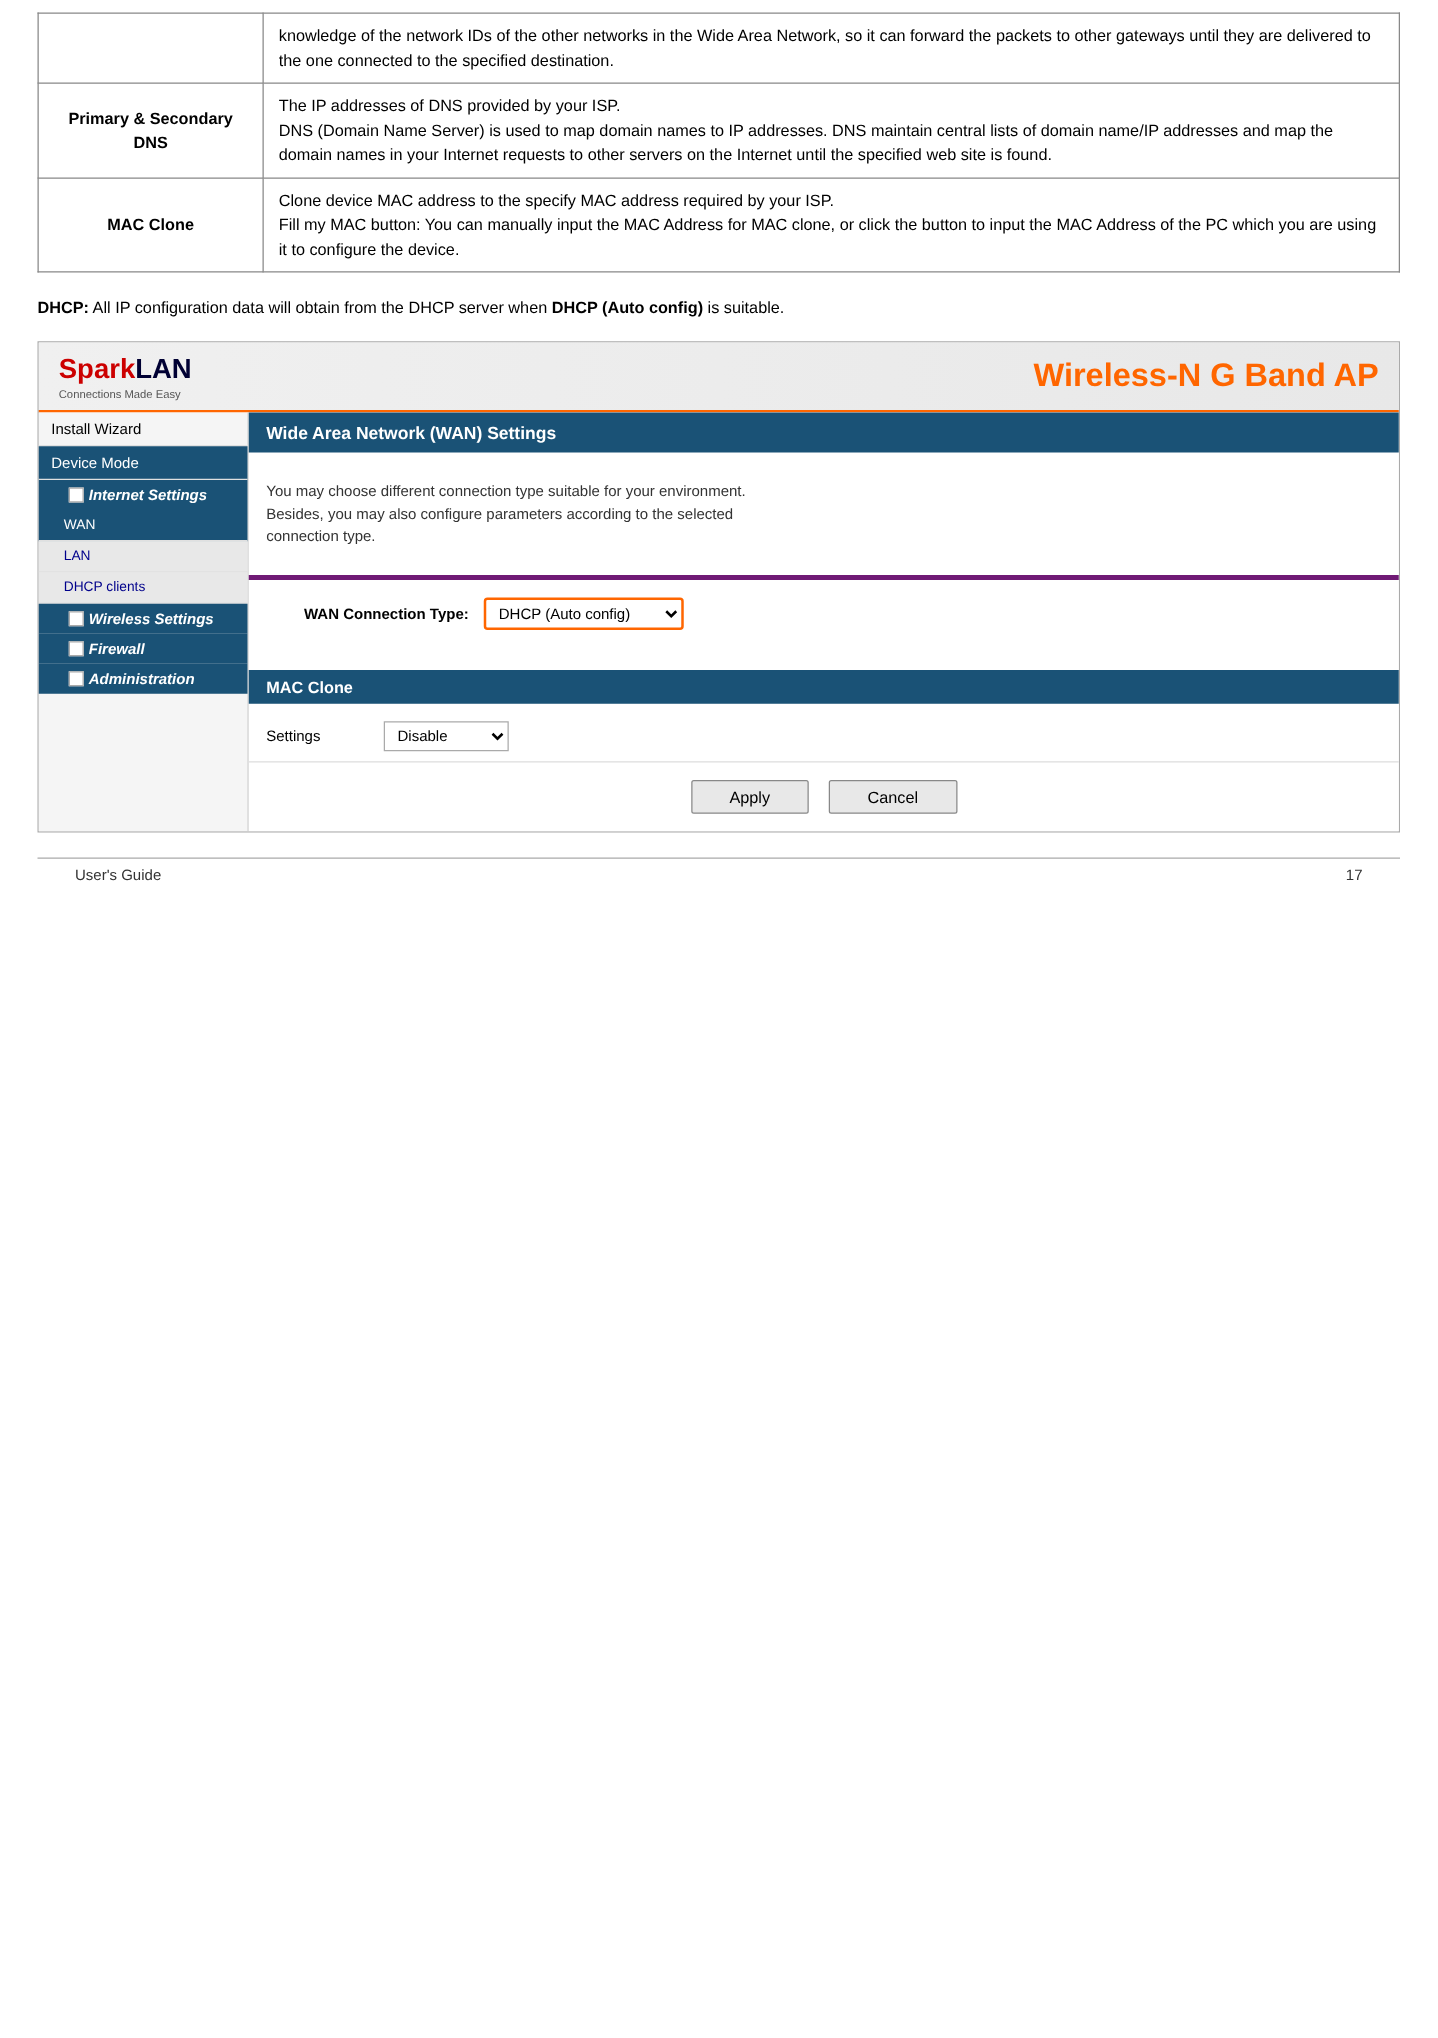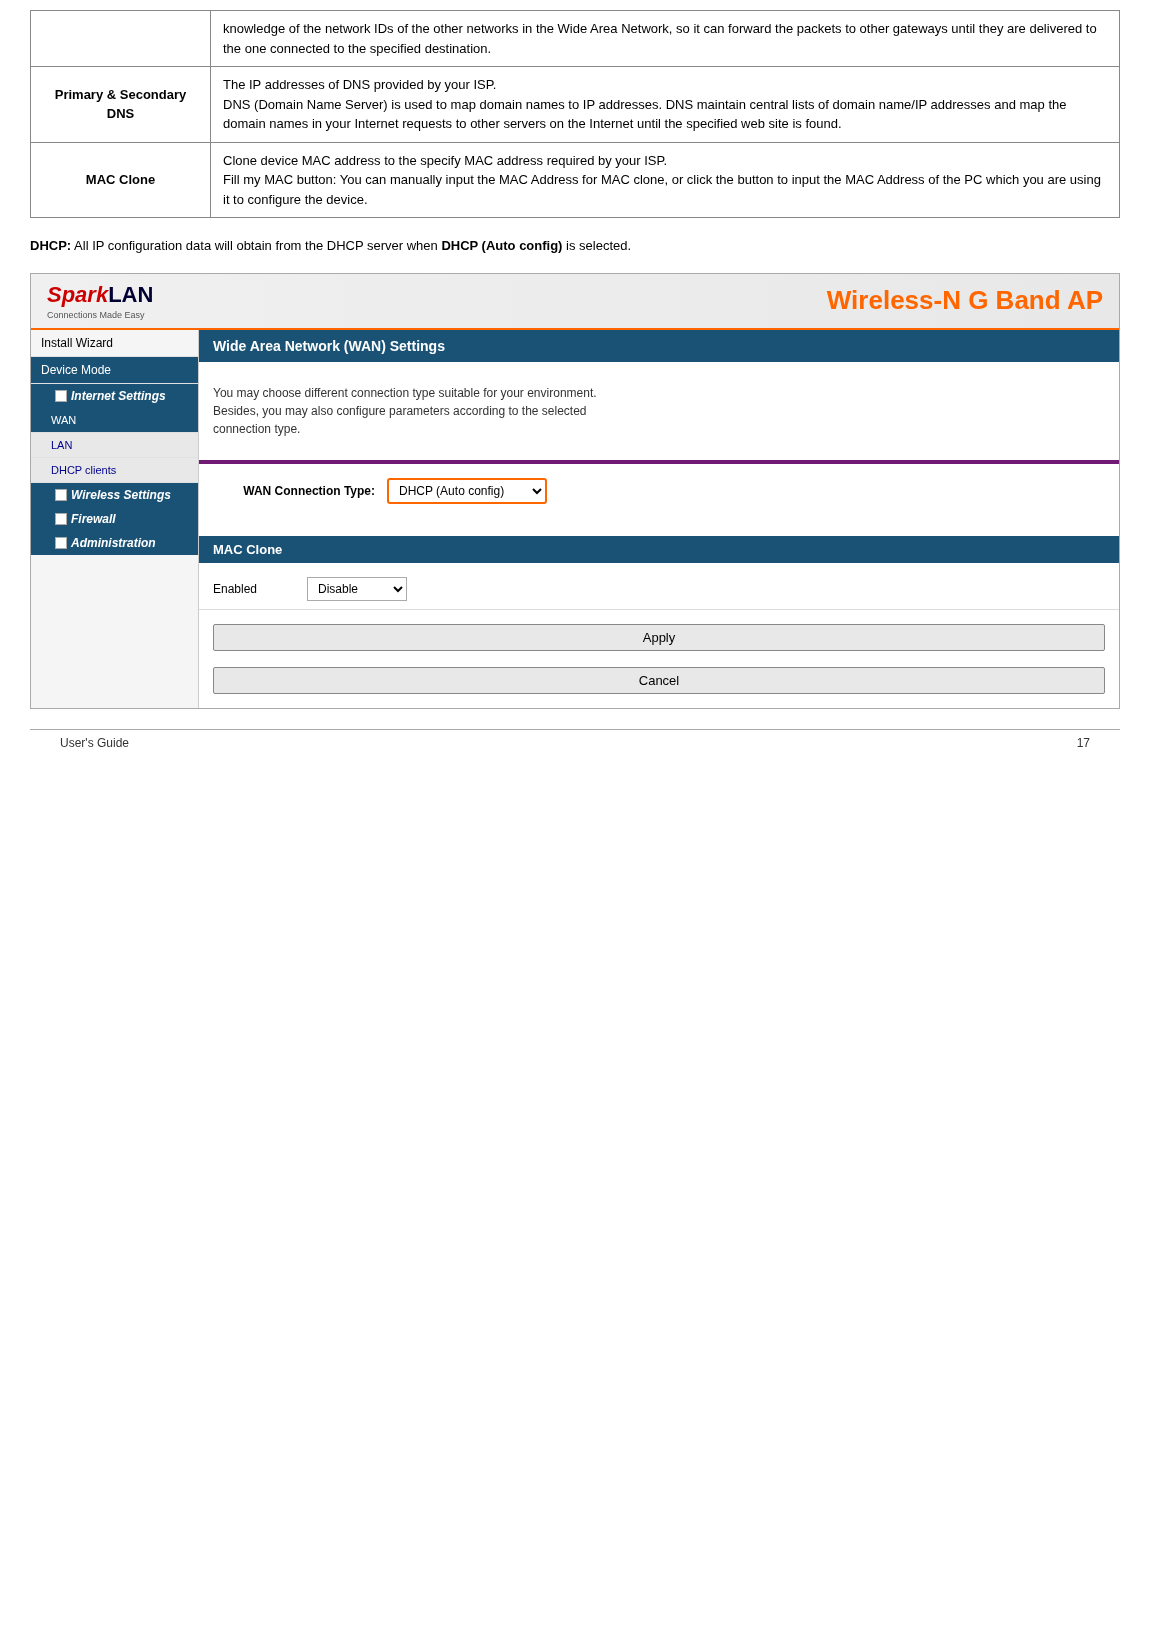--- a/index.html
+++ b/index.html
@@ -65,21 +65,20 @@
       display: flex;
       flex-direction: column;
     }
     .logo-sparklan {
       font-size: 22px;
       font-weight: bold;
       color: #000;
     }
     .logo-sparklan .spark {
       color: #cc0000;
-      font-style: italic;
       margin-top: 44px;
     }
     .logo-sparklan .lan {
       color: #000033;
       font-weight: bold;
     }
     .logo-tagline {
       font-size: 9px;
       color: #555;
       margin-top: 2px;
@@ -220,21 +219,20 @@
     .mac-enabled-label {
       font-size: 12px;
       min-width: 80px;
     }
 
     .button-row {
       display: flex;
       justify-content: center;
       gap: 16px;
       padding: 14px;
-      flex-direction: column;
     }
     .btn-apply {
       padding: 5px 30px;
       background: #e8e8e8;
       border: 1px solid #888;
       font-size: 13px;
       cursor: pointer;
       border-radius: 2px;
     }
     .btn-cancel {
@@ -307,21 +305,21 @@
       <tr>
         <td class="label-cell">MAC Clone</td>
         <td>
           <span>Clone device MAC address to the specify MAC address required by your ISP.<br>Fill my MAC button: You can manually input the MAC Address for MAC clone, or click the button to input the MAC Address of the PC which you are using it to configure the device.</span>
         </td>
       </tr>
     </tbody>
   </table>
 
   <p class="dhcp-text">
-    <strong>DHCP:</strong><span> All IP configuration data will obtain from the DHCP server when </span><strong>DHCP (Auto config)</strong><span> is selected.</span>
+    <strong>DHCP:</strong><span> All IP configuration data will obtain from the DHCP server when </span><strong>DHCP (Auto config)</strong><span> is suitable.</span>
   </p>
 
   <div class="router-ui">
 
     <div class="router-header">
       <div class="router-logo">
         <div class="logo-sparklan">
           <span class="spark">Spark</span><span class="lan">LAN</span>
         </div>
         <div class="logo-tagline">Connections Made Easy</div>
@@ -380,21 +378,21 @@
               <option>DHCP (Auto config)</option>
               <option>Static IP</option>
               <option>PPPoE</option>
             </select>
           </div>
         </div>
 
         <div class="mac-clone-bar">MAC Clone</div>
 
         <div class="mac-enabled-row">
-          <span class="mac-enabled-label">Enabled</span>
+          <span class="mac-enabled-label">Settings</span>
           <select class="form-select-normal">
             <option>Disable</option>
             <option>Enable</option>
           </select>
         </div>
 
         <div class="button-row">
           <button class="btn-apply">Apply</button>
           <button class="btn-cancel">Cancel</button>
         </div>

